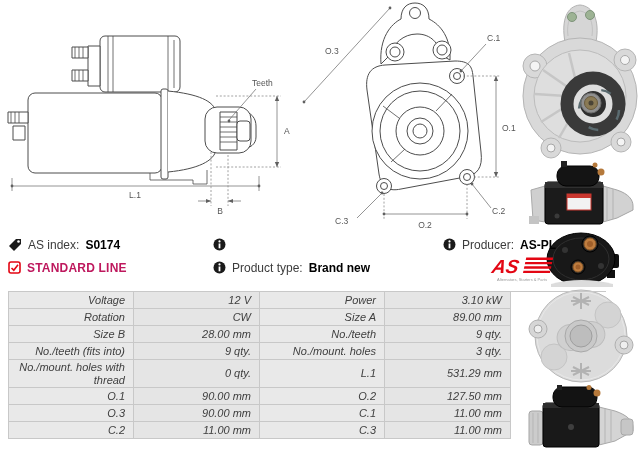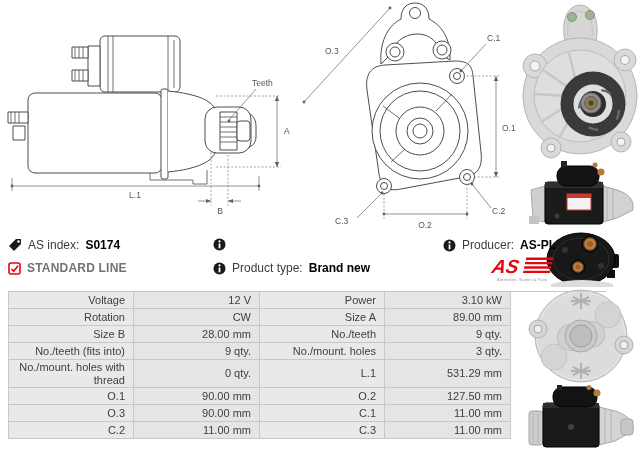--- a/index.html
+++ b/index.html
@@ -15,31 +15,31 @@
   .thin { fill:none; stroke:#4d4d4d; stroke-width:0.8; }
   .dim  { fill:none; stroke:#787878; stroke-width:0.8; }
   .dimd { fill:none; stroke:#8a8a8a; stroke-width:0.8; stroke-dasharray:2,1.8; }
   .dot  { fill:#606060; }
 
   
   .photos { position:absolute; left:521px; top:0; width:119px; height:454px; }
   .photo { display:block; }
 
   
-  .info { position:absolute; display:flex; align-items:center; gap:6px;
+  .info { position:absolute; display:flex; gap:6px;
           font-size:12px; color:#3c3c3c; white-space:nowrap; }
   .info b { color:#000000; }
-  .info.red { color:#737373; font-weight:bold; letter-spacing:0.2px; }
+  .info.red { color:#be185d; font-weight:bold; letter-spacing:0.2px; }
   .ic { flex:0 0 auto; display:block; }
 
   
   .spec-table { position:absolute; left:8px; top:291px; width:598px;
                 display:grid; grid-template-columns:125px 126px 125px 126px;
                 border-top:1px solid #c8c8c8; border-left:1px solid #c8c8c8;
-                font-size:11px; color:#404040; }
+                font-size:11px; color:#404040;font-style:italic; }
   .cell { border-right:1px solid #c8c8c8; border-bottom:1px solid #c8c8c8;
           display:flex; align-items:center; justify-content:flex-end;
           text-align:right; padding:1px 8px; min-height:17px; line-height:12.5px; }
   .cell.lbl { background:#e9e9e9; }
   .cell.val { background:#e5e5e5; }
 </style>
 </head>
 <body>
 
 <div class="page">

